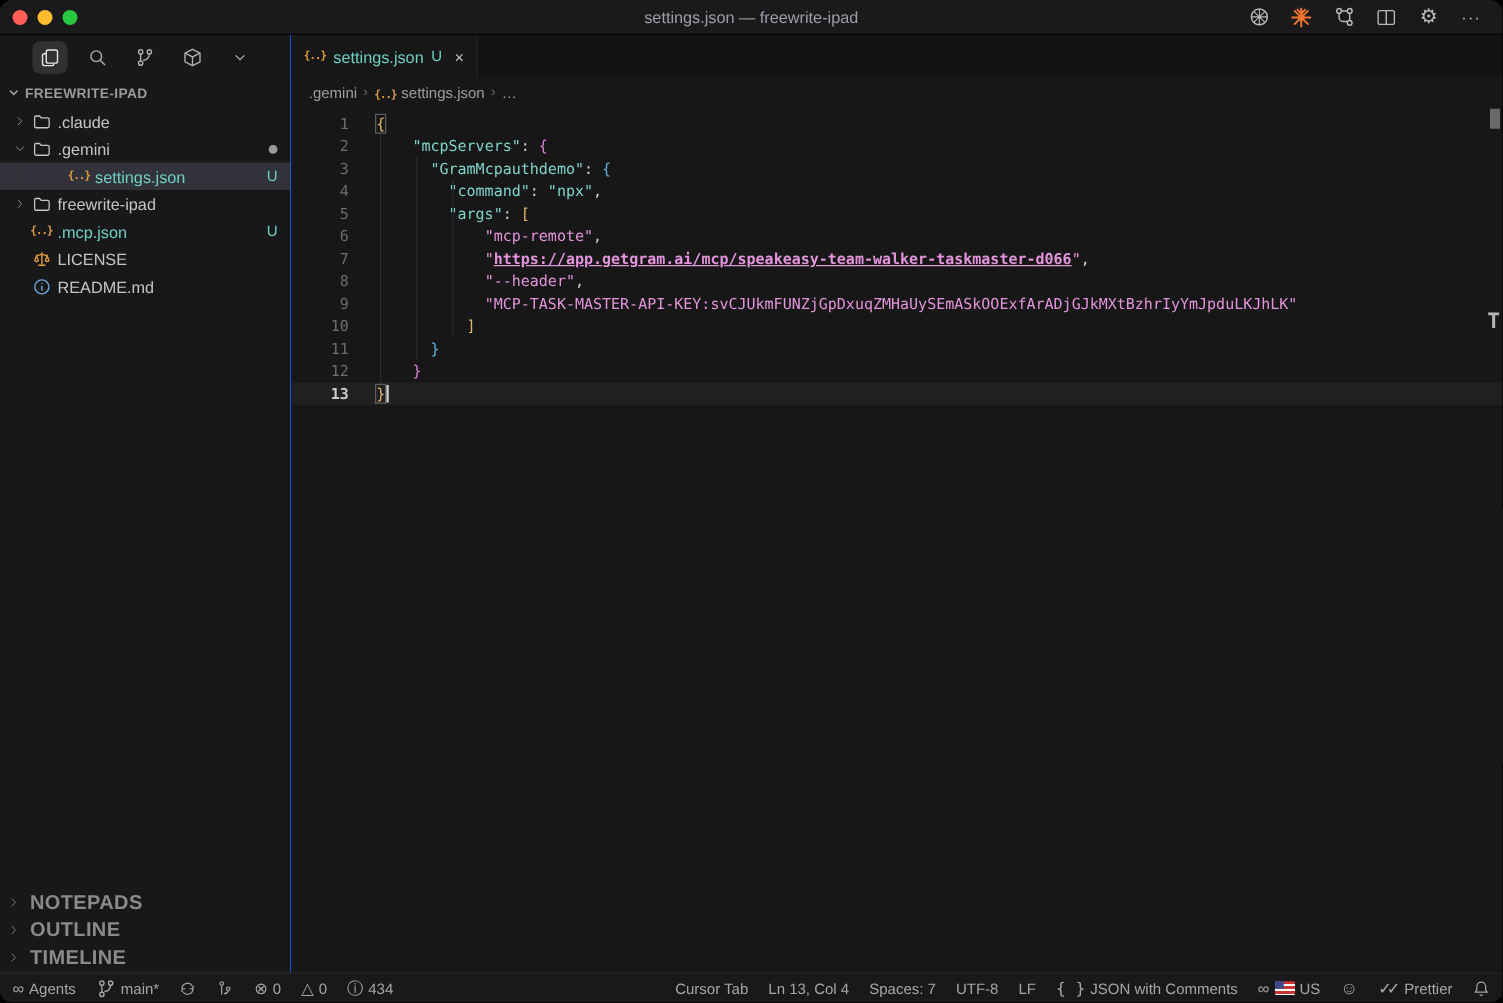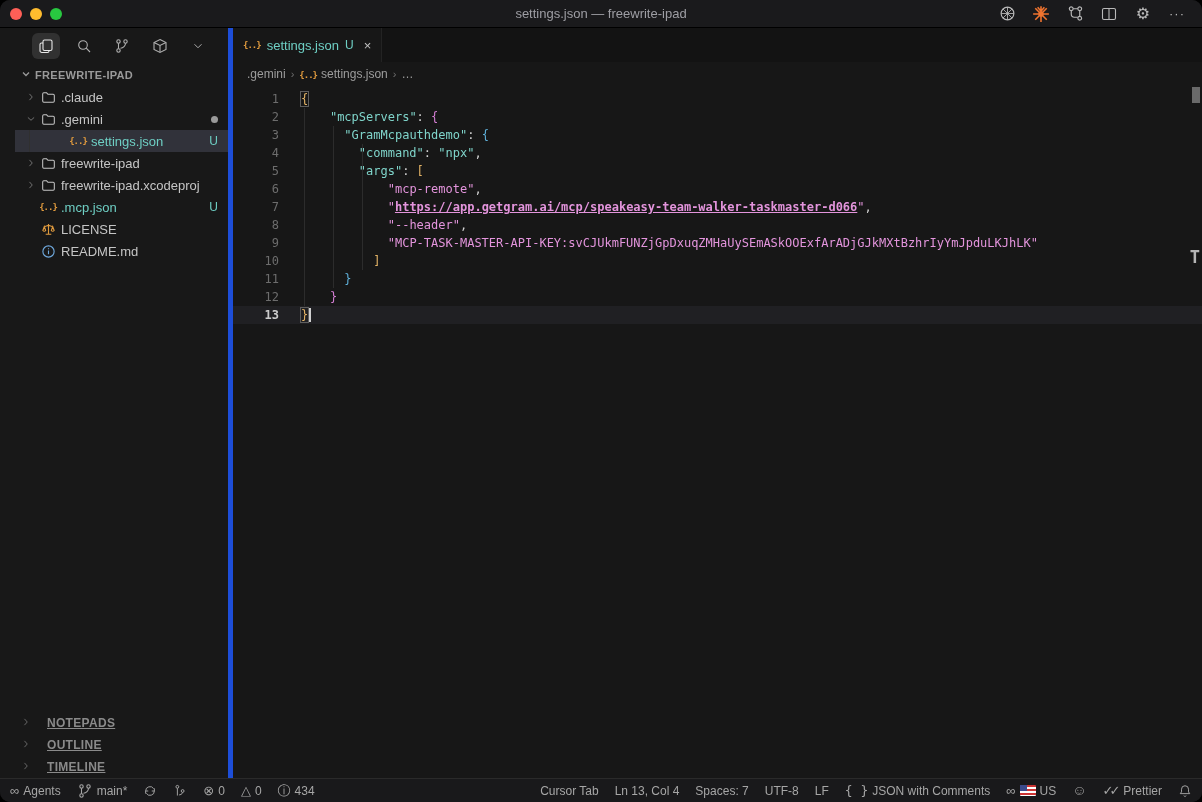--- a/index.html
+++ b/index.html
@@ -17,43 +17,43 @@
                font-size:13px; pointer-events:none; }
   .tb-icons { margin-left:auto; display:flex; align-items:center; gap:16px; padding-right:16px; z-index:2; }
   .tb-icons .ticon { width:18px; height:18px; display:flex; align-items:center; justify-content:center;
                      color:#b9b9b9; font-size:14px; }
   .tb-icons .ticon svg { display:block; }
 
   
   .main { flex:1 1 auto; display:flex; min-height:0; }
 
   
-  .sidebar { width:233px; flex:0 0 233px; background:#181818; border-right:5px solid #1d4ed8;
-             display:flex; flex-direction:column; color:#c5c5c5;padding-left:15px; }
+  .sidebar { width:233px; flex:0 0 233px; background:#181818; border-right:1px solid #1d4ed8;
+             display:flex; flex-direction:column; color:#c5c5c5; }
   .act-bar { height:36px; display:flex; align-items:center; justify-content:center; gap:10px; }
   .act-btn { width:28px; height:26px; border-radius:6px; display:flex; align-items:center; justify-content:center;
              color:#b0b0b0; }
   .act-btn.active { background:#ffffff1c; color:#e8e8e8; }
   .sec-head { height:22px; display:flex; align-items:center; gap:4px; padding:0 6px;
               color:#9a9a9a; font-size:11px; font-weight:bold; letter-spacing:.3px; }
   .tree { flex:1 1 auto; overflow:hidden; font-size:13px; }
   .trow { height:22px; display:flex; align-items:center; padding-right:10px; cursor:default; }
   .trow.selected { background:#31323a; }
   .trow .twist { width:16px; flex:0 0 16px; display:flex; align-items:center; justify-content:center; color:#9a9a9a; }
   .trow .ficon { width:18px; flex:0 0 18px; display:flex; align-items:center; justify-content:center; margin-right:4px; }
   .trow .fname { flex:1 1 auto; white-space:nowrap; overflow:hidden; }
   .trow .badge { font-size:12px; margin-left:6px; }
   .untracked { color:#6ecfc4; }
   .dotbadge { width:7px; height:7px; border-radius:50%; background:#9a9a9a; margin-left:6px; }
   .indent1 { width:8px; flex:0 0 8px; }
   .indent2 { width:24px; flex:0 0 24px; border-left:1px solid #303030; margin-left:14px; height:100%; }
   .json-glyph { color:#df9a3e; font-family:"DejaVu Sans Mono", monospace; font-size:9px; font-weight:bold; letter-spacing:-1px; }
   .bottom-secs { flex:0 0 auto; }
-  .bsec { height:22px; display:flex; align-items:center; gap:16px; padding:0 6px; color:#8a8a8a;
-          font-size:12px; font-weight:bold; letter-spacing:.3px;text-decoration:underline; }
+  .bsec { height:22px; display:flex; align-items:center; gap:8px; padding:0 6px; color:#8a8a8a;
+          font-size:16px; font-weight:bold; letter-spacing:.3px; }
 
   
   .editor-col { flex:1 1 auto; display:flex; flex-direction:column; min-width:0; background:#171717; position:relative; }
   .tabstrip { height:34px; background:#131313; display:flex; flex:0 0 auto; }
   .tab { display:flex; align-items:center; gap:6px; padding:0 10px; background:#171717;
          border-right:1px solid #232323; font-size:13px; }
   .tab .tname { color:#6ecfc4; }
   .tab .tbadge { color:#6ecfc4; font-size:12px; }
   .tab .tclose { color:#c3c3c3; font-size:13px; margin-left:4px; }
   .crumbs { height:24px; display:flex; align-items:center; gap:5px; padding-left:14px;
@@ -238,34 +238,20 @@
             </span>
             <span class="ficon">
               <svg width="15" height="15" viewBox="0 0 16 16" fill="none" stroke="currentColor" stroke-width="1.1">
                 <path d="M1.8 4.2A1.2 1.2 0 0 1 3 3h3l1.4 1.6h5.6A1.2 1.2 0 0 1 14.2 5.8v6A1.2 1.2 0 0 1 13 13H3a1.2 1.2 0 0 1-1.2-1.2z"></path>
               </svg>
             </span>
             <span class="fname ">freewrite-ipad</span>
           </div>
           <div class="trow">
             <span class="indent1"></span>
-            <span class="twist">
-              <svg width="10" height="10" viewBox="0 0 16 16" fill="none" stroke="currentColor" stroke-width="1.1">
-                <polyline points="5.5,3 10,8 5.5,13"></polyline>
-              </svg>
-            </span>
-            <span class="ficon">
-              <svg width="15" height="15" viewBox="0 0 16 16" fill="none" stroke="currentColor" stroke-width="1.1">
-                <path d="M1.8 4.2A1.2 1.2 0 0 1 3 3h3l1.4 1.6h5.6A1.2 1.2 0 0 1 14.2 5.8v6A1.2 1.2 0 0 1 13 13H3a1.2 1.2 0 0 1-1.2-1.2z"></path>
-              </svg>
-            </span>
-            <span class="fname ">freewrite-ipad.xcodeproj</span>
-          </div>
-          <div class="trow">
-            <span class="indent1"></span>
             <span class="twist"></span>
             <span class="ficon">
               <span class="json-glyph">{..}</span>
             </span>
             <span class="fname untracked">.mcp.json</span>
             <span class="badge untracked">U</span>
           </div>
           <div class="trow">
             <span class="indent1"></span>
             <span class="twist"></span>

